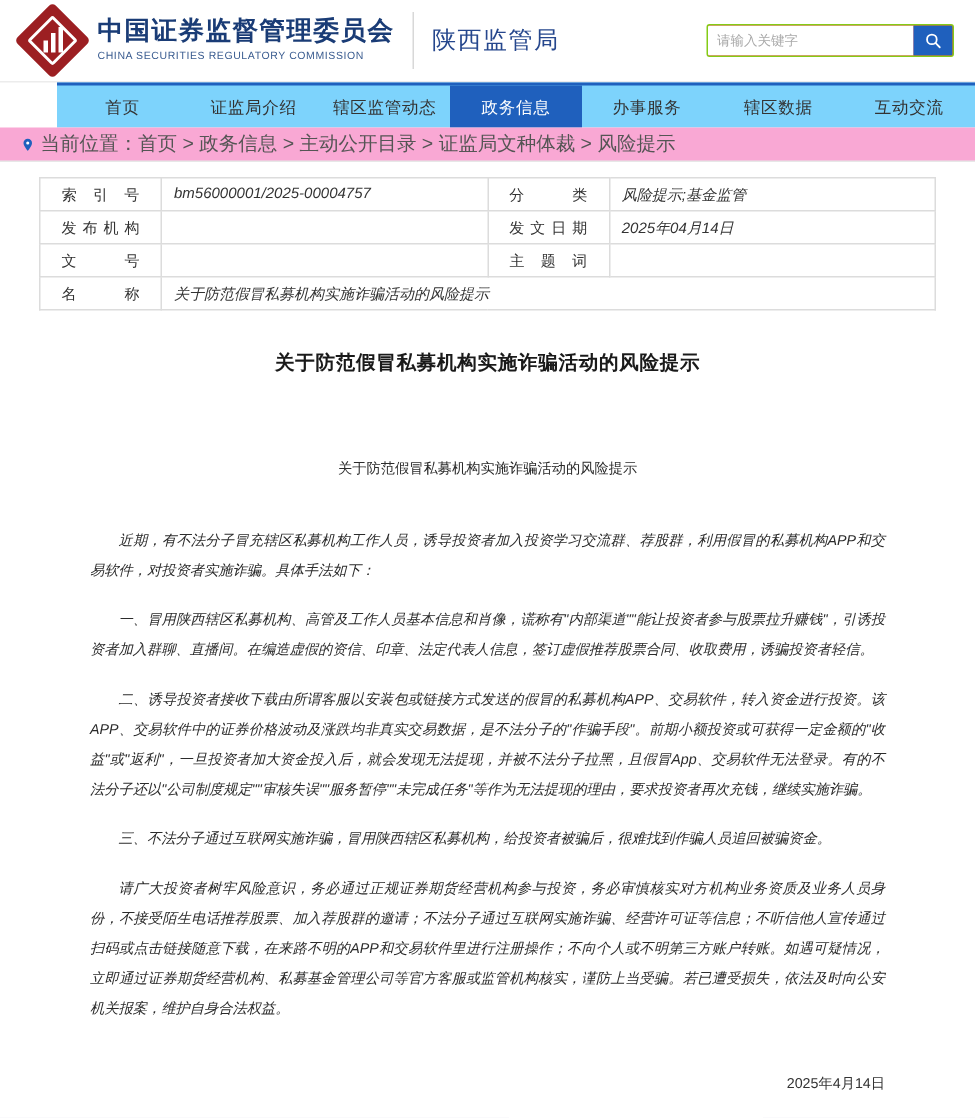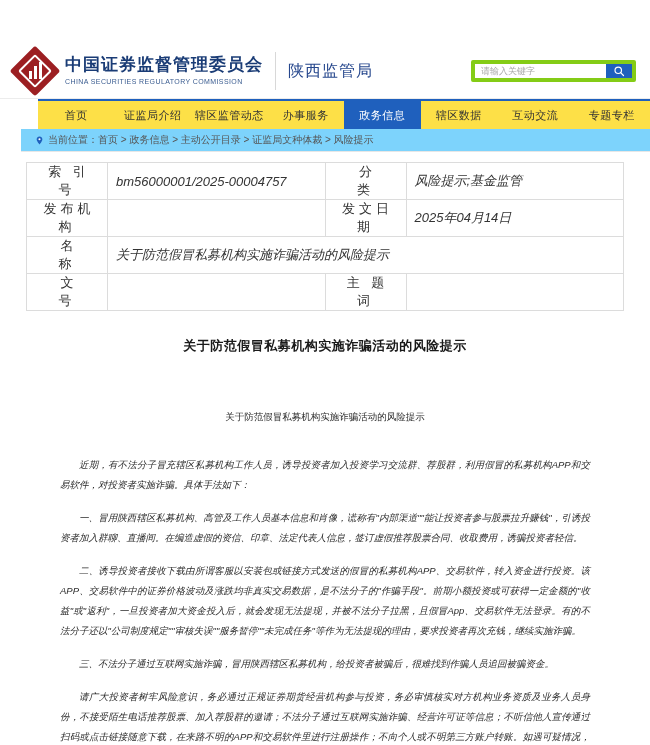--- a/index.html
+++ b/index.html
@@ -25,21 +25,20 @@
 
   
   .header {
     height: 55px;
     background: #ffffff;
     display: flex;
     align-items: center;
     padding: 0 14px;
     box-sizing: border-box;
     border-bottom: 1px solid #ececec;
-    margin-top: 44px;
   }
   .logo-mark {
     width: 42px;
     height: 42px;
     flex: 0 0 42px;
     position: relative;
     margin-right: 9px;
   }
   .logo-mark .diamond {
     position: absolute;
@@ -93,21 +92,21 @@
   .sub-bureau {
     font-size: 16px;
     color: #26478d;
     margin-left: 12px;
     letter-spacing: 1px;
   }
   .search-wrap {
     margin-left: auto;
     display: flex;
     align-items: center;
-    border: 4px solid #84cc16;
+    border: 1px solid #84cc16;
     border-radius: 2px;
     height: 22px;
     width: 165px;
     box-sizing: border-box;
     overflow: hidden;
     background: #ef4444;
     justify-content: center;
   }
   .search-input {
     border: none;
@@ -128,21 +127,21 @@
     display: flex;
     align-items: center;
     justify-content: center;
     cursor: pointer;
     padding: 0;
   }
 
   
   .nav {
     height: 28px;
-    background: #fde047;
+    background: #7dd3fc;
     border-top: 2px solid #1f60bd;
     display: flex;
     align-items: stretch;
     font-size: 11px;
     margin-left: 38px;
   }
   .nav-item {
     flex: 1;
     display: flex;
     align-items: center;
@@ -154,45 +153,44 @@
   .nav-item.active {
     background: #1f60bd;
     color: #ffffff;
   }
 
   
   .breadcrumb {
     height: 22px;
     display: flex;
     align-items: center;
-    font-size: 10px;
+    font-size: 13px;
     color: #555;
     padding: 0 14px;
     border-bottom: 1px solid #e7e7e7;
-    background: #7dd3fc;
-    margin-left: 21px;
+    background: #f9a8d4;
   }
   .bc-pin {
     width: 9px; height: 9px;
     margin-right: 4px;
     display: inline-flex;
   }
 
   
   .content {
     flex: 1;
     padding: 10px 26px 0 26px;
     box-sizing: border-box;
     overflow: hidden;
   }
 
   table.meta {
     width: 100%;
     border-collapse: collapse;
-    font-size: 13px;
+    font-size: 10px;
     color: #333;
     table-layout: fixed;
   }
   table.meta td {
     border: 1px solid #dcdcdc;
     height: 21px;
     padding: 0 8px;
     vertical-align: middle;
   }
   td.lab {
@@ -267,25 +265,24 @@
           <line x1="10.2" y1="10.2" x2="14" y2="14" stroke="#ffffff" stroke-width="1.6" stroke-linecap="round"></line>
         </svg>
       </button>
     </div>
   </div>
 
   <div class="nav">
     <div class="nav-item">首页</div>
     <div class="nav-item">证监局介绍</div>
     <div class="nav-item">辖区监管动态</div>
+    <div class="nav-item active">政务信息</div>
     <div class="nav-item">办事服务</div>
-    <div class="nav-item active">政务信息</div>
     <div class="nav-item">辖区数据</div>
     <div class="nav-item">互动交流</div>
-    <div class="nav-item">专题专栏</div>
   </div>
 
   <div class="breadcrumb">
     <span class="bc-pin">
       <svg width="9" height="9" viewBox="0 0 12 12">
         <path d="M6 0.6C3.9 0.6 2.2 2.3 2.2 4.4C2.2 7.1 6 11.4 6 11.4S9.8 7.1 9.8 4.4C9.8 2.3 8.1 0.6 6 0.6Z" fill="#1f60bd"></path>
         <circle cx="6" cy="4.4" r="1.4" fill="#ffffff"></circle>
       </svg>
     </span>
     <span>当前位置：首页 &gt; 政务信息 &gt; 主动公开目录 &gt; 证监局文种体裁 &gt; 风险提示</span>
@@ -301,28 +298,28 @@
           <td class="lab">分　　类</td>
           <td class="val">风险提示;基金监管</td>
         </tr>
         <tr>
           <td class="lab">发布机构</td>
           <td class="val"></td>
           <td class="lab">发文日期</td>
           <td class="val">2025年04月14日</td>
         </tr>
         <tr>
-          <td class="lab">名　　称</td>
-          <td class="val" colspan="3">关于防范假冒私募机构实施诈骗活动的风险提示</td>
-        </tr>
-        <tr>
           <td class="lab">文　　号</td>
           <td class="val"></td>
           <td class="lab">主 题 词</td>
           <td class="val"></td>
+        </tr>
+        <tr>
+          <td class="lab">名　　称</td>
+          <td class="val" colspan="3">关于防范假冒私募机构实施诈骗活动的风险提示</td>
         </tr>
       </tbody>
     </table>
 
     <div class="doc-title">关于防范假冒私募机构实施诈骗活动的风险提示</div>
 
     <div class="doc-body">
       <div class="sub-head">关于防范假冒私募机构实施诈骗活动的风险提示</div>
       <p>近期，有不法分子冒充辖区私募机构工作人员，诱导投资者加入投资学习交流群、荐股群，利用假冒的私募机构APP和交易软件，对投资者实施诈骗。具体手法如下：</p>
       <p>一、冒用陕西辖区私募机构、高管及工作人员基本信息和肖像，谎称有"内部渠道""能让投资者参与股票拉升赚钱"，引诱投资者加入群聊、直播间。在编造虚假的资信、印章、法定代表人信息，签订虚假推荐股票合同、收取费用，诱骗投资者轻信。</p>

